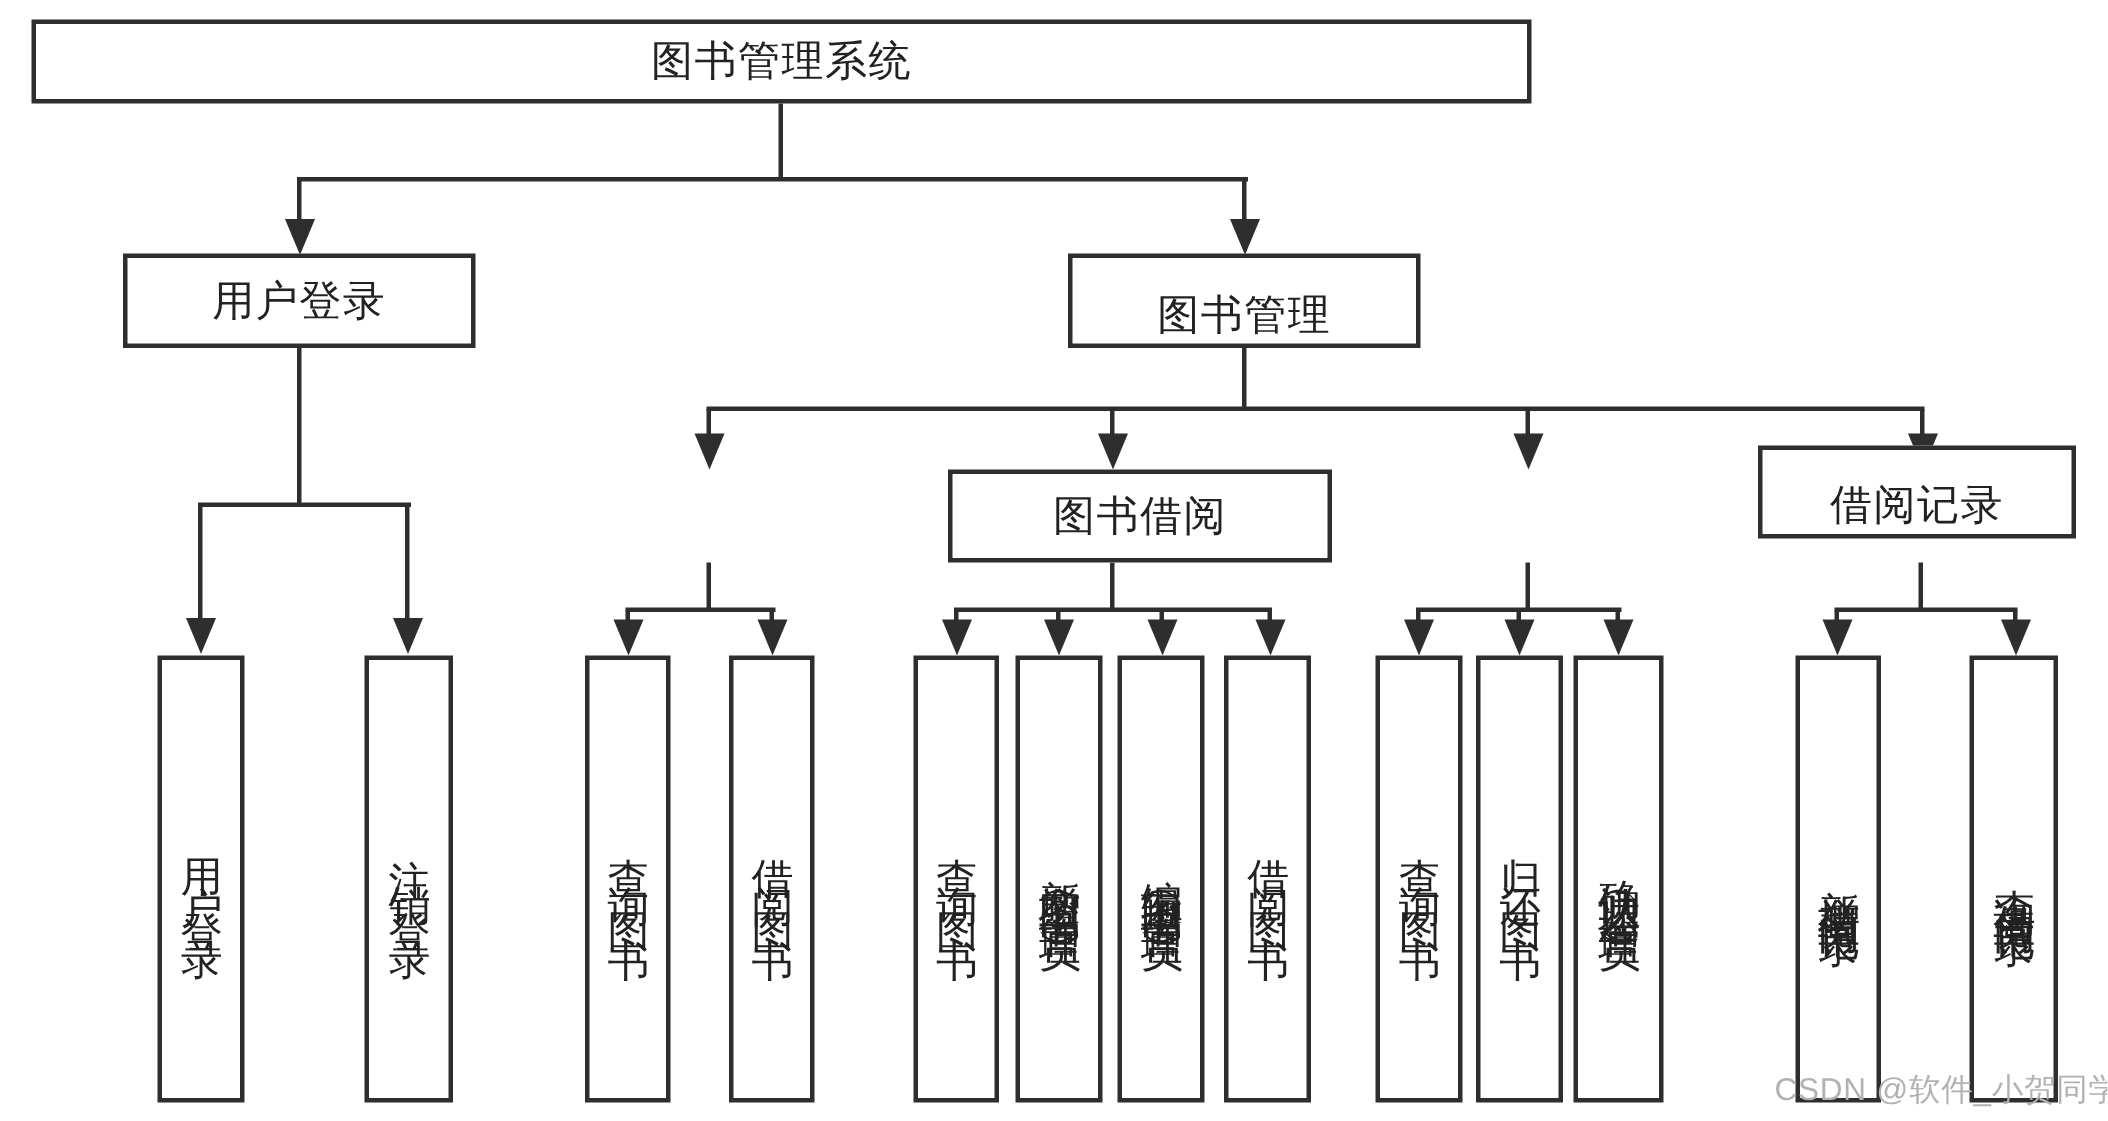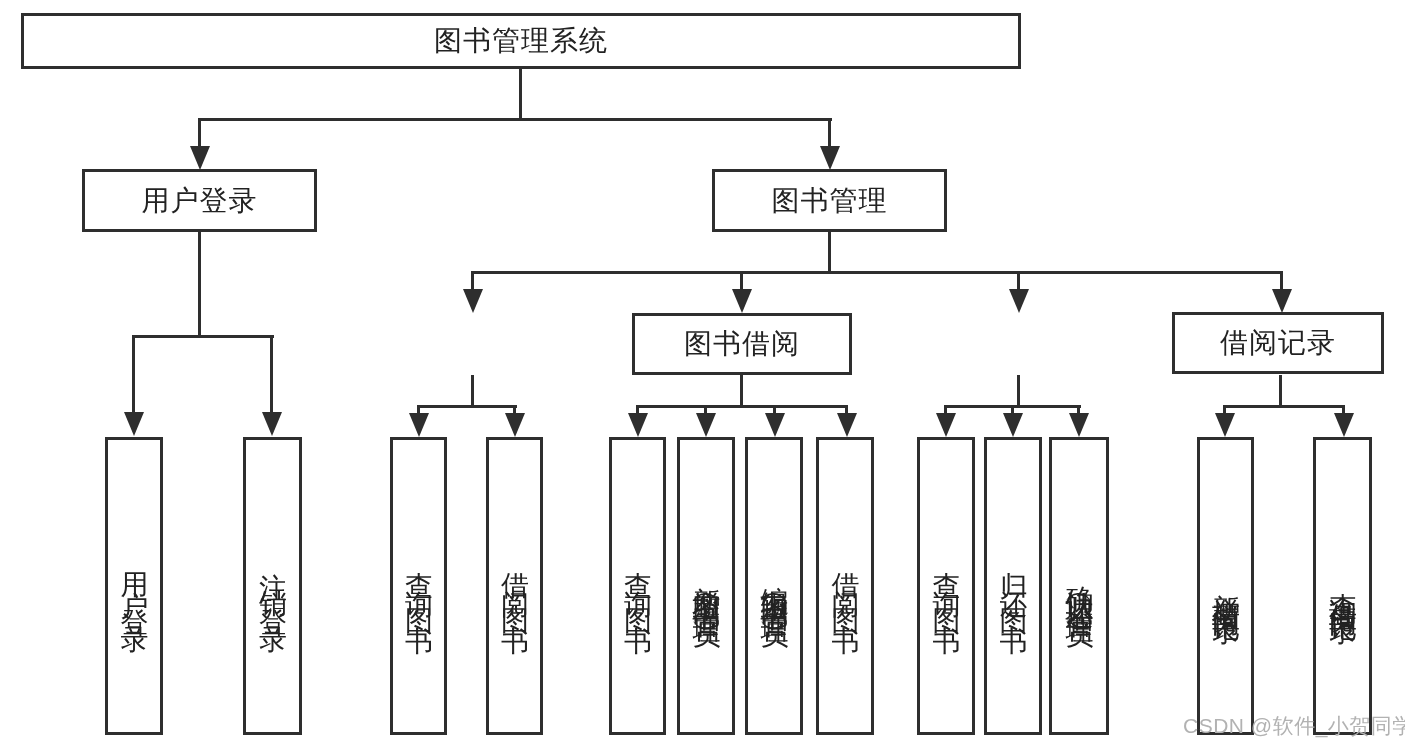--- a/index.html
+++ b/index.html
@@ -32,28 +32,28 @@
 
 <div id="stage">
 
   <div class="box" style="left:21px;top:13px;width:1000px;height:56px;">
     <span class="hlabel">图书管理系统</span>
   </div>
 
   <div class="box" style="left:82px;top:169px;width:235px;height:63px;">
     <span class="hlabel">用户登录</span>
   </div>
-  <div class="box" style="left:712px;top:169px;width:235px;height:63px;">
+  <div class="box" style="left:712px;top:169px;width:235px;height:63px;align-items:flex-end;">
     <span class="hlabel">图书管理</span>
   </div>
 
-  <div class="box" style="left:632px;top:313px;width:220px;height:62px;">
+  <div class="box" style="left:632px;top:313px;width:256px;height:62px;">
     <span class="hlabel">图书借阅</span>
   </div>
-  <div class="box" style="left:1172px;top:312px;width:212px;height:62px;">
+  <div class="box" style="left:1172px;top:297px;width:212px;height:62px;align-items:flex-end;">
     <span class="hlabel">借阅记录</span>
   </div>
 
   <div class="box" style="left:105px;top:437px;width:58px;height:298px;">
     <span class="vtext" style="letter-spacing: 18px;">用户登录</span>
   </div>
   <div class="box" style="left:243px;top:437px;width:59px;height:298px;">
     <span class="vtext" style="letter-spacing: 18px;">注销登录</span>
   </div>
 

